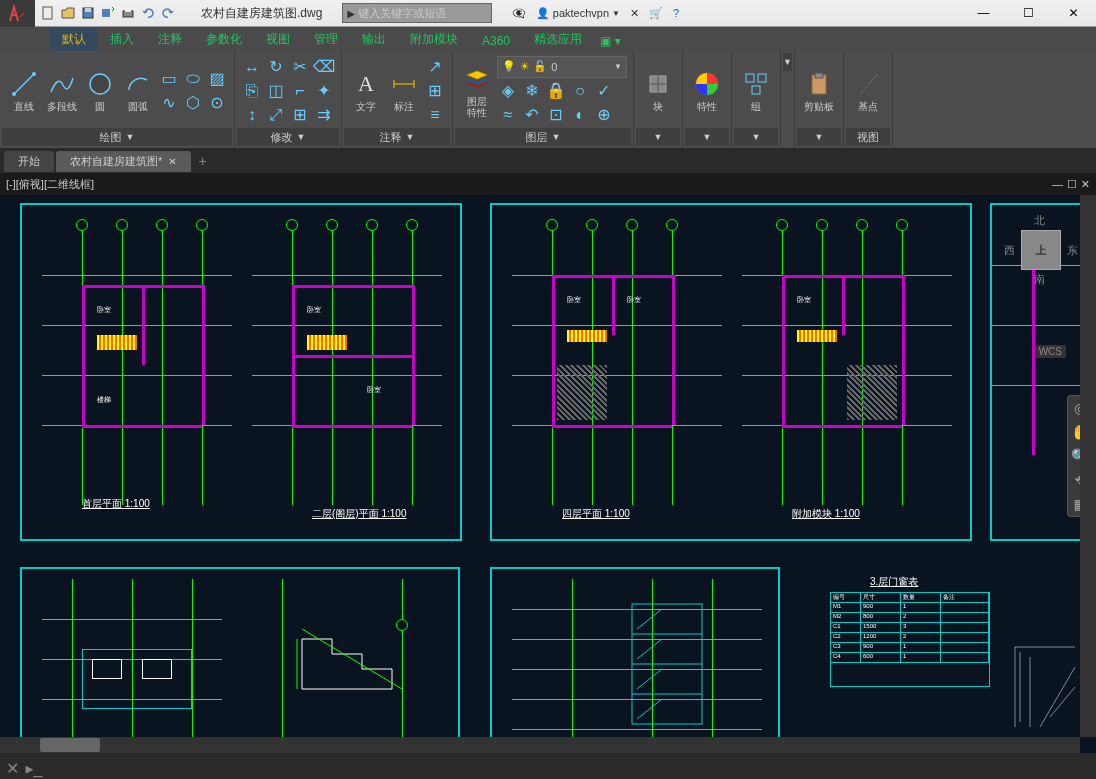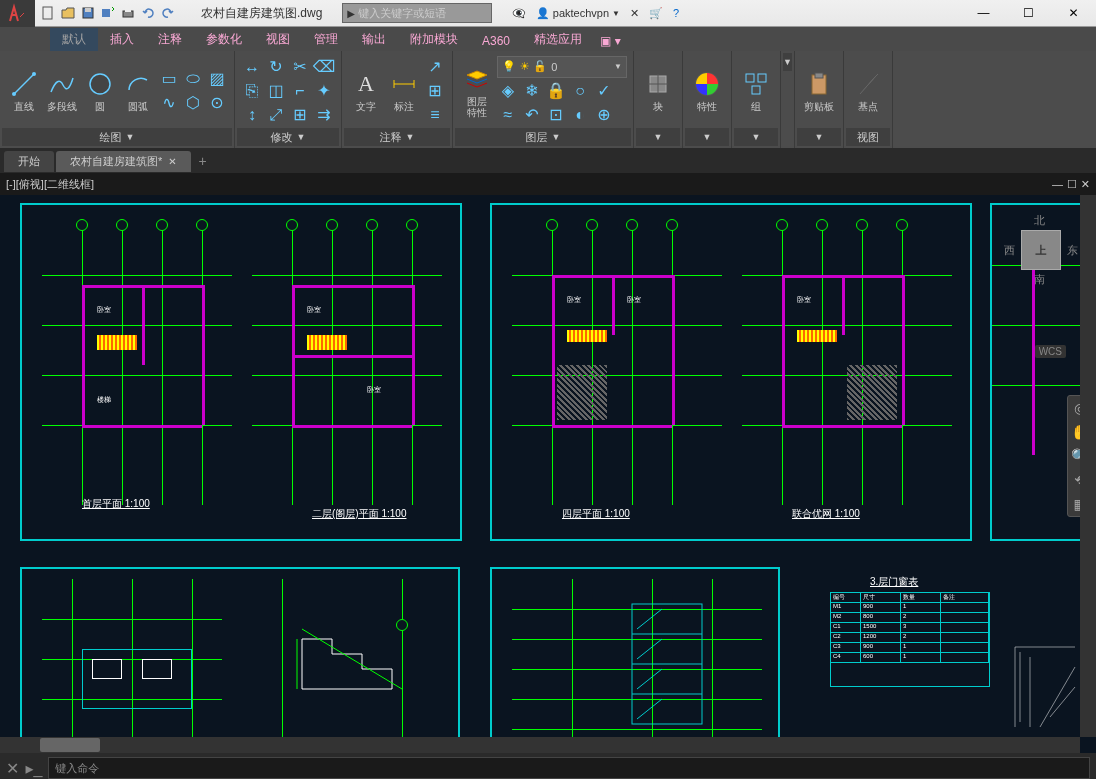--- a/index.html
+++ b/index.html
@@ -13,22 +13,22 @@
 .qat-btn { width: 18px; height: 18px; display: flex; align-items: center; justify-content: center; cursor: pointer; }
 .doc-title { flex: 0 0 auto; padding: 0 20px; font-size: 12px; color: #333; }
 .search-box { width: 150px; height: 20px; background: #999; border: 1px solid #666; font-size: 11px; padding: 0 4px; color: #ccc; display: flex; align-items: center; }
 .title-right { display: flex; align-items: center; gap: 10px; margin-left: 20px; font-size: 11px; color: #333; }
 .title-right .user { display: flex; align-items: center; gap: 3px; }
 .win-controls { margin-left: auto; display: flex; }
 .win-btn { width: 45px; height: 27px; display: flex; align-items: center; justify-content: center; cursor: pointer; font-size: 12px; }
 
 
 .ribbon-tabs { height: 24px; background: #4a4a4a; display: flex; align-items: flex-end; padding-left: 50px; }
-.rtab { padding: 3px 12px; font-size: 12px; color: #f9a8d4; cursor: pointer; }
-.rtab.active { background: #34495e; color: #a3a3a3; }
+.rtab { padding: 3px 12px; font-size: 12px; color: #22c55e; cursor: pointer; }
+.rtab.active { background: #34495e; color: #eab308; }
 
 
 .ribbon { height: 98px; background: #4c4c4c; display: flex; border-bottom: 1px solid #2a2a2a; }
 .panel { display: flex; flex-direction: column; border-right: 1px solid #3a3a3a; padding: 2px; }
 .panel-body { flex: 1; display: flex; align-items: center; gap: 2px; padding: 2px 4px; }
 .panel-label { height: 18px; font-size: 11px; color: #ccc; text-align: center; background: #3f3f3f; display: flex; align-items: center; justify-content: center; gap: 4px; }
 .panel-label .arrow { font-size: 9px; }
 .big-btn { width: 36px; display: flex; flex-direction: column; align-items: center; gap: 2px; cursor: pointer; padding: 2px; }
 .big-btn .icn { width: 30px; height: 30px; display: flex; align-items: center; justify-content: center; }
 .big-btn .lbl { font-size: 10px; color: #ccc; text-align: center; line-height: 1.1; }
@@ -536,21 +536,21 @@
         <div class="grid-bubble" style="left:154px;top:-6px"></div>
       <div class="wall wall-h" style="left:40px;top:50px;width:120px"></div>
       <div class="wall wall-h" style="left:40px;top:200px;width:120px"></div>
       <div class="wall wall-v" style="left:40px;top:50px;height:150px"></div>
       <div class="wall wall-v" style="left:160px;top:50px;height:150px"></div>
       <div class="wall wall-v" style="left:100px;top:50px;height:60px"></div>
       <div class="stair" style="left:55px;top:105px;width:40px;height:12px"></div>
       <div class="hatch" style="left:105px;top:140px;width:50px;height:55px"></div>
       <div class="room-label" style="left:55px;top:70px">卧室</div>
     </div>
-    <div class="plan-title" style="left:300px;bottom:18px">联合优网 1:100</div>
+    <div class="plan-title" style="left:300px;bottom:18px">附加模块 1:100</div>
   </div>
 
   <div class="sheet sheet3">
     <div class="grid-line-h" style="top:60px"></div>
     <div class="grid-line-h" style="top:120px"></div>
     <div class="grid-line-h" style="top:180px"></div>
     <div class="wall wall-v" style="left:40px;top:50px;height:200px"></div>
   </div>
 
   <div class="sheet sheet4">
@@ -668,16 +668,13 @@
 
   <div style="position:absolute;bottom:0;left:0;right:16px;height:16px;background:#333">
     <div style="position:absolute;left:40px;width:60px;height:14px;top:1px;background:#666;border-radius:2px"></div>
   </div>
   <div style="position:absolute;right:0;top:0;bottom:16px;width:16px;background:#333"></div>
 </div>
 
 <div class="cmdline-wrap">
   <span style="color:#888">✕</span>
   <span style="color:#888">▸_</span>
-  <div class="cmd-input">
-      <span>键入命令</span>
-    </div>
 </div>
 
 </body></html>

